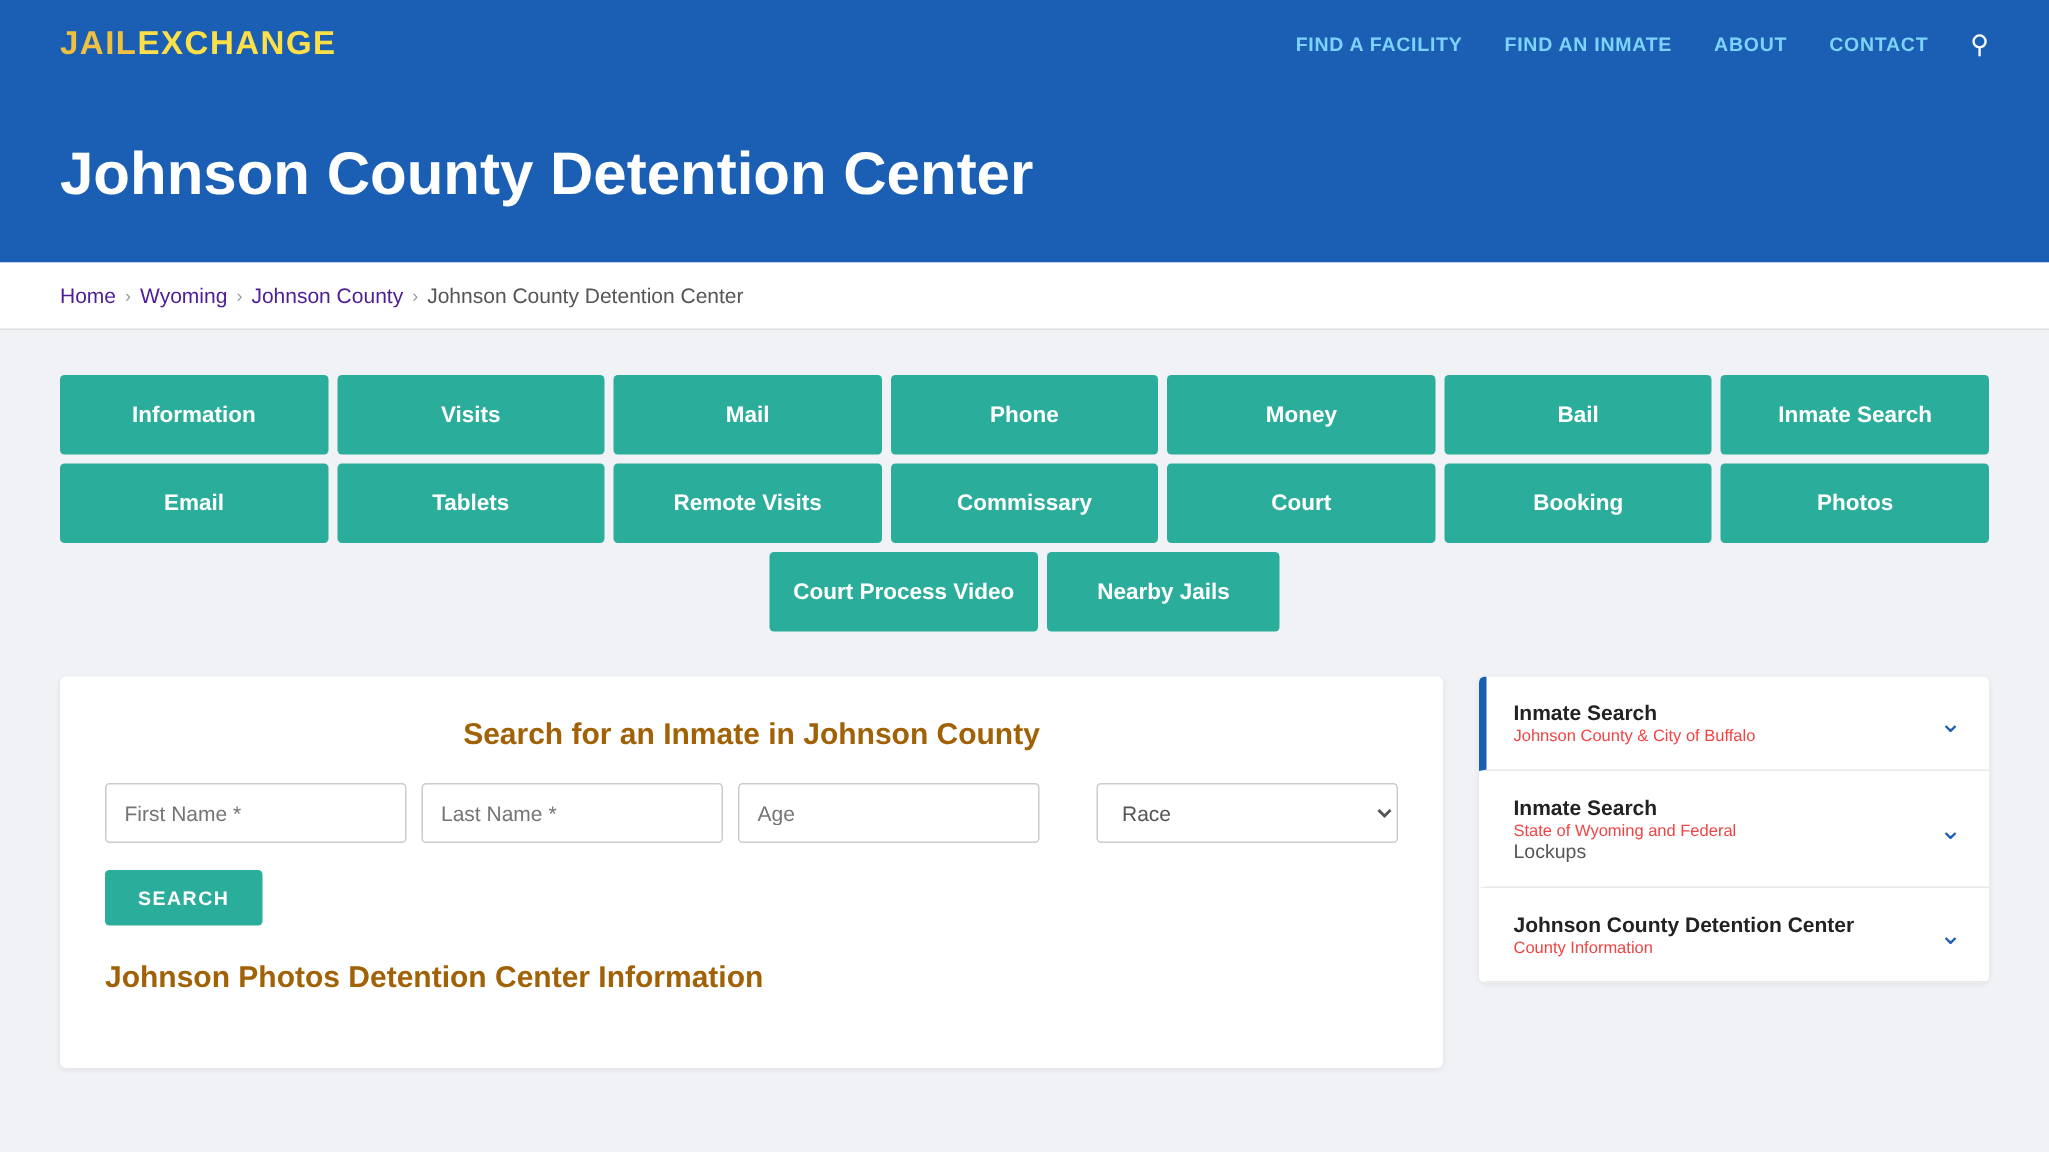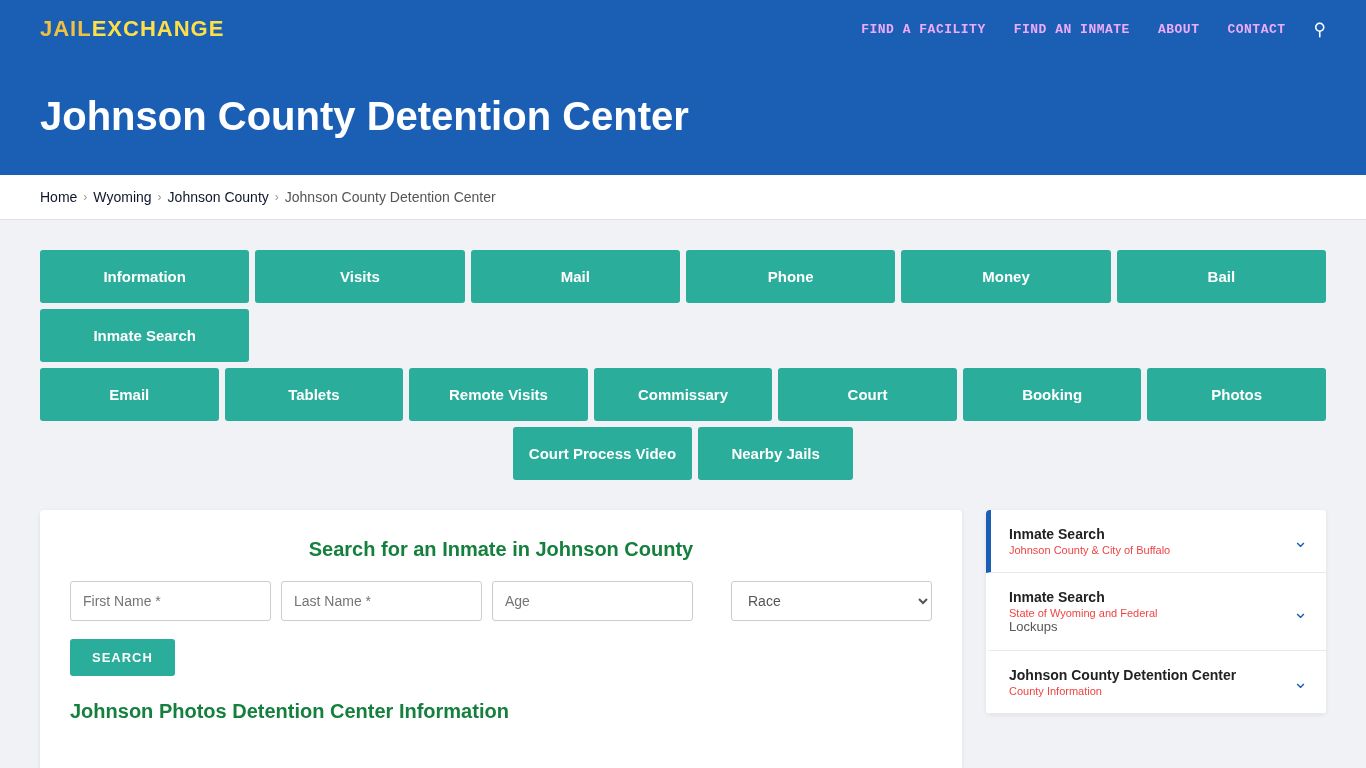--- a/index.html
+++ b/index.html
@@ -20,27 +20,26 @@
       color: #fff;
       letter-spacing: 1px;
     }
     .navbar-brand span { color: #f0c040; margin-top: 40px; }
     .navbar-links {
       display: flex;
       align-items: center;
       gap: 28px;
     }
     .navbar-links a {
-      color: #f0abfc;
+      color: #7dd3fc;
       text-decoration: none;
       font-size: 13px;
       font-weight: 700;
       letter-spacing: 0.5px;
       text-transform: uppercase;
-      font-family: Liberation Mono, monospace;
     }
     .navbar-search-icon {
       color: #fff;
       font-size: 17px;
       cursor: pointer;
     }
 
     
     .hero {
       background: #1a5fb4;
@@ -58,41 +57,41 @@
       padding: 14px 40px;
       border-bottom: 1px solid #e0e0e0;
     }
     .breadcrumb {
       display: flex;
       align-items: center;
       gap: 6px;
       font-size: 14px;
     }
     .breadcrumb a {
-      color: #0f172a;
+      color: #4c1d95;
       text-decoration: none;
     }
     .breadcrumb .sep {
       color: #999;
       font-size: 12px;
     }
     .breadcrumb .current {
       color: #555;
     }
 
     
     .main-content {
       background: #f0f2f5;
       padding: 30px 40px;
     }
 
     
     .btn-grid {
       display: grid;
-      grid-template-columns: repeat(6, 1fr);
+      grid-template-columns: repeat(7, 1fr);
       gap: 6px;
       margin-bottom: 6px;
     }
     .btn-grid-row2 {
       display: grid;
       grid-template-columns: repeat(7, 1fr);
       gap: 6px;
       margin-bottom: 6px;
     }
     .grid-btn {
@@ -131,21 +130,21 @@
       border-radius: 4px;
       padding: 28px 30px;
       flex: 1;
       box-shadow: 0 1px 4px rgba(0,0,0,0.08);
     }
     .search-card h2 {
       font-size: 20px;
       font-weight: 700;
       text-align: center;
       margin-bottom: 20px;
-      color: #15803d;
+      color: #a16207;
     }
     .search-form {
       display: flex;
       gap: 10px;
       flex-wrap: wrap;
       margin-bottom: 18px;
     }
     .search-form input, .search-form select {
       border: 1px solid #ccc;
       border-radius: 3px;

